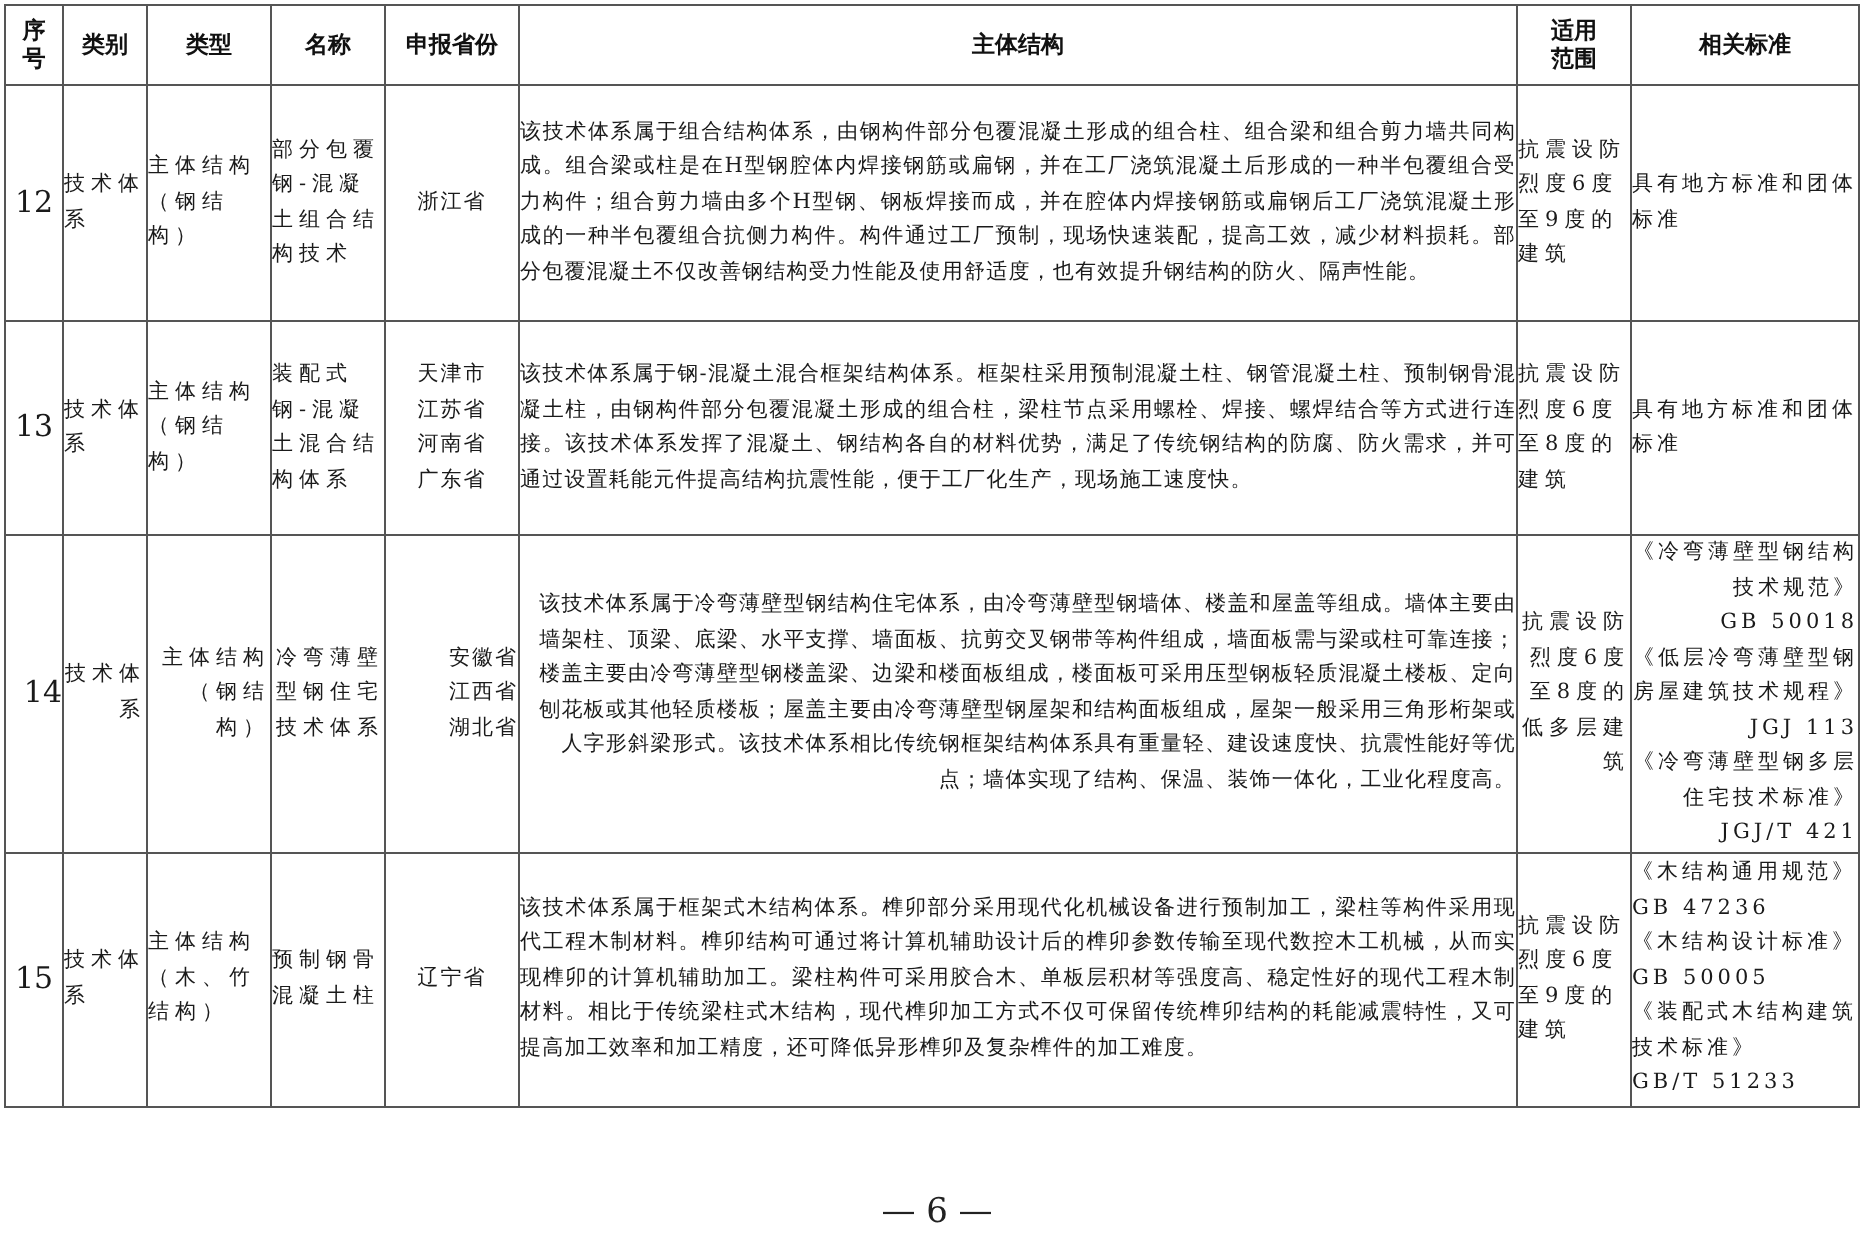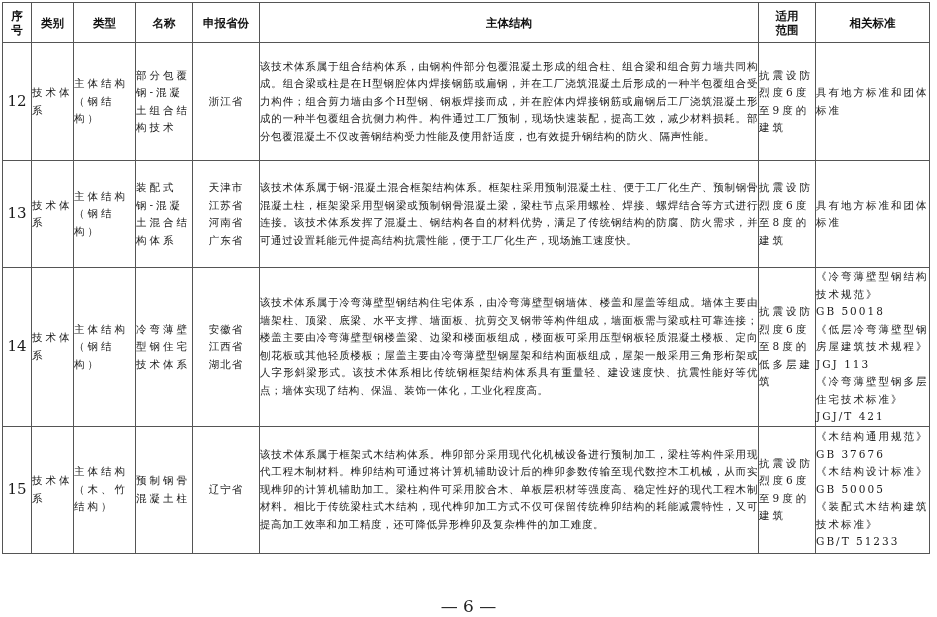--- a/index.html
+++ b/index.html
@@ -11,21 +11,21 @@
                  font-size:11.5px; text-align:center; line-height:14px; color:#111; }
   th.left { text-align:left; padding-left:10px; }
   td { font-size:10.5px; line-height:17.5px; }
   td.num { text-align:center; font-size:15px; }
   td.cat, td.type, td.name { text-align:left; padding:0 6px 0 8px; letter-spacing:3px; }
   td.prov { text-align:center; letter-spacing:1px; border-left:1.5px solid #222 !important; }
   td.content { text-align:justify; padding:0 6px 0 6px; letter-spacing:0.6px; border-left:1.5px solid #222 !important; }
   td.scope { padding:0 4px 0 6px; letter-spacing:3px; }
   td.std { padding:0 4px 0 6px; letter-spacing:2px; border-left:1.5px solid #222 !important; }
   td.std div { line-height:17.5px; }
-  .r12 td { height:117px; } .r13 td { height:106px; } .r14 td { height:157px; } .r15 td { height:126px; }
+  .r12 td { height:117px; } .r13 td { height:106px; } .r14 td { height:157px;text-align:right; } .r15 td { height:126px; }
   .footer { position:absolute; top:596px; left:0; width:937px; text-align:center;
             font-family:"DejaVu Serif","Liberation Serif",serif; font-size:17px; color:#222; }
 </style>
 </head>
 <body>
 
 <table class="doc">
   <colgroup>
     <col style="width:29px">
       <col style="width:42px">
@@ -63,21 +63,21 @@
     </tr>
     <tr class="r13">
       <td class="num">13</td>
       <td class="cat">技术体系</td>
       <td class="type">主体结构（钢结构）</td>
       <td class="name">装配式钢-混凝土混合结构体系</td>
       <td class="prov" style="white-space:pre-line">天津市
 江苏省
 河南省
 广东省</td>
-      <td class="content">该技术体系属于钢-混凝土混合框架结构体系。框架柱采用预制混凝土柱、便于工厂化生产、预制钢骨混凝土柱，框架梁采用型钢梁或预制钢骨混凝土梁，梁柱节点采用螺栓、焊接、螺焊结合等方式进行连接。该技术体系发挥了混凝土、钢结构各自的材料优势，满足了传统钢结构的防腐、防火需求，并可通过设置耗能元件提高结构抗震性能，便于工厂化生产，现场施工速度快。</td>
+      <td class="content">该技术体系属于钢-混凝土混合框架结构体系。框架柱采用预制混凝土柱、钢管混凝土柱、预制钢骨混凝土柱，由钢构件部分包覆混凝土形成的组合柱，梁柱节点采用螺栓、焊接、螺焊结合等方式进行连接。该技术体系发挥了混凝土、钢结构各自的材料优势，满足了传统钢结构的防腐、防火需求，并可通过设置耗能元件提高结构抗震性能，便于工厂化生产，现场施工速度快。</td>
       <td class="scope">抗震设防烈度6度至8度的建筑</td>
       <td class="std">
         <div>具有地方标准和团体标准</div>
       </td>
     </tr>
     <tr class="r14">
       <td class="num">14</td>
       <td class="cat">技术体系</td>
       <td class="type">主体结构（钢结构）</td>
       <td class="name">冷弯薄壁型钢住宅技术体系</td>
@@ -97,21 +97,21 @@
     <tr class="r15">
       <td class="num">15</td>
       <td class="cat">技术体系</td>
       <td class="type">主体结构（木、竹结构）</td>
       <td class="name">预制钢骨混凝土柱</td>
       <td class="prov" style="white-space:pre-line">辽宁省</td>
       <td class="content">该技术体系属于框架式木结构体系。榫卯部分采用现代化机械设备进行预制加工，梁柱等构件采用现代工程木制材料。榫卯结构可通过将计算机辅助设计后的榫卯参数传输至现代数控木工机械，从而实现榫卯的计算机辅助加工。梁柱构件可采用胶合木、单板层积材等强度高、稳定性好的现代工程木制材料。相比于传统梁柱式木结构，现代榫卯加工方式不仅可保留传统榫卯结构的耗能减震特性，又可提高加工效率和加工精度，还可降低异形榫卯及复杂榫件的加工难度。</td>
       <td class="scope">抗震设防烈度6度至9度的建筑</td>
       <td class="std">
         <div>《木结构通用规范》</div>
-        <div>GB 37676</div>
+        <div>GB 47236</div>
         <div>《木结构设计标准》</div>
         <div>GB 50005</div>
         <div>《装配式木结构建筑技术标准》</div>
         <div>GB/T 51233</div>
       </td>
     </tr>
   </tbody>
 </table>
 
 <div class="footer">— 6 —</div>

